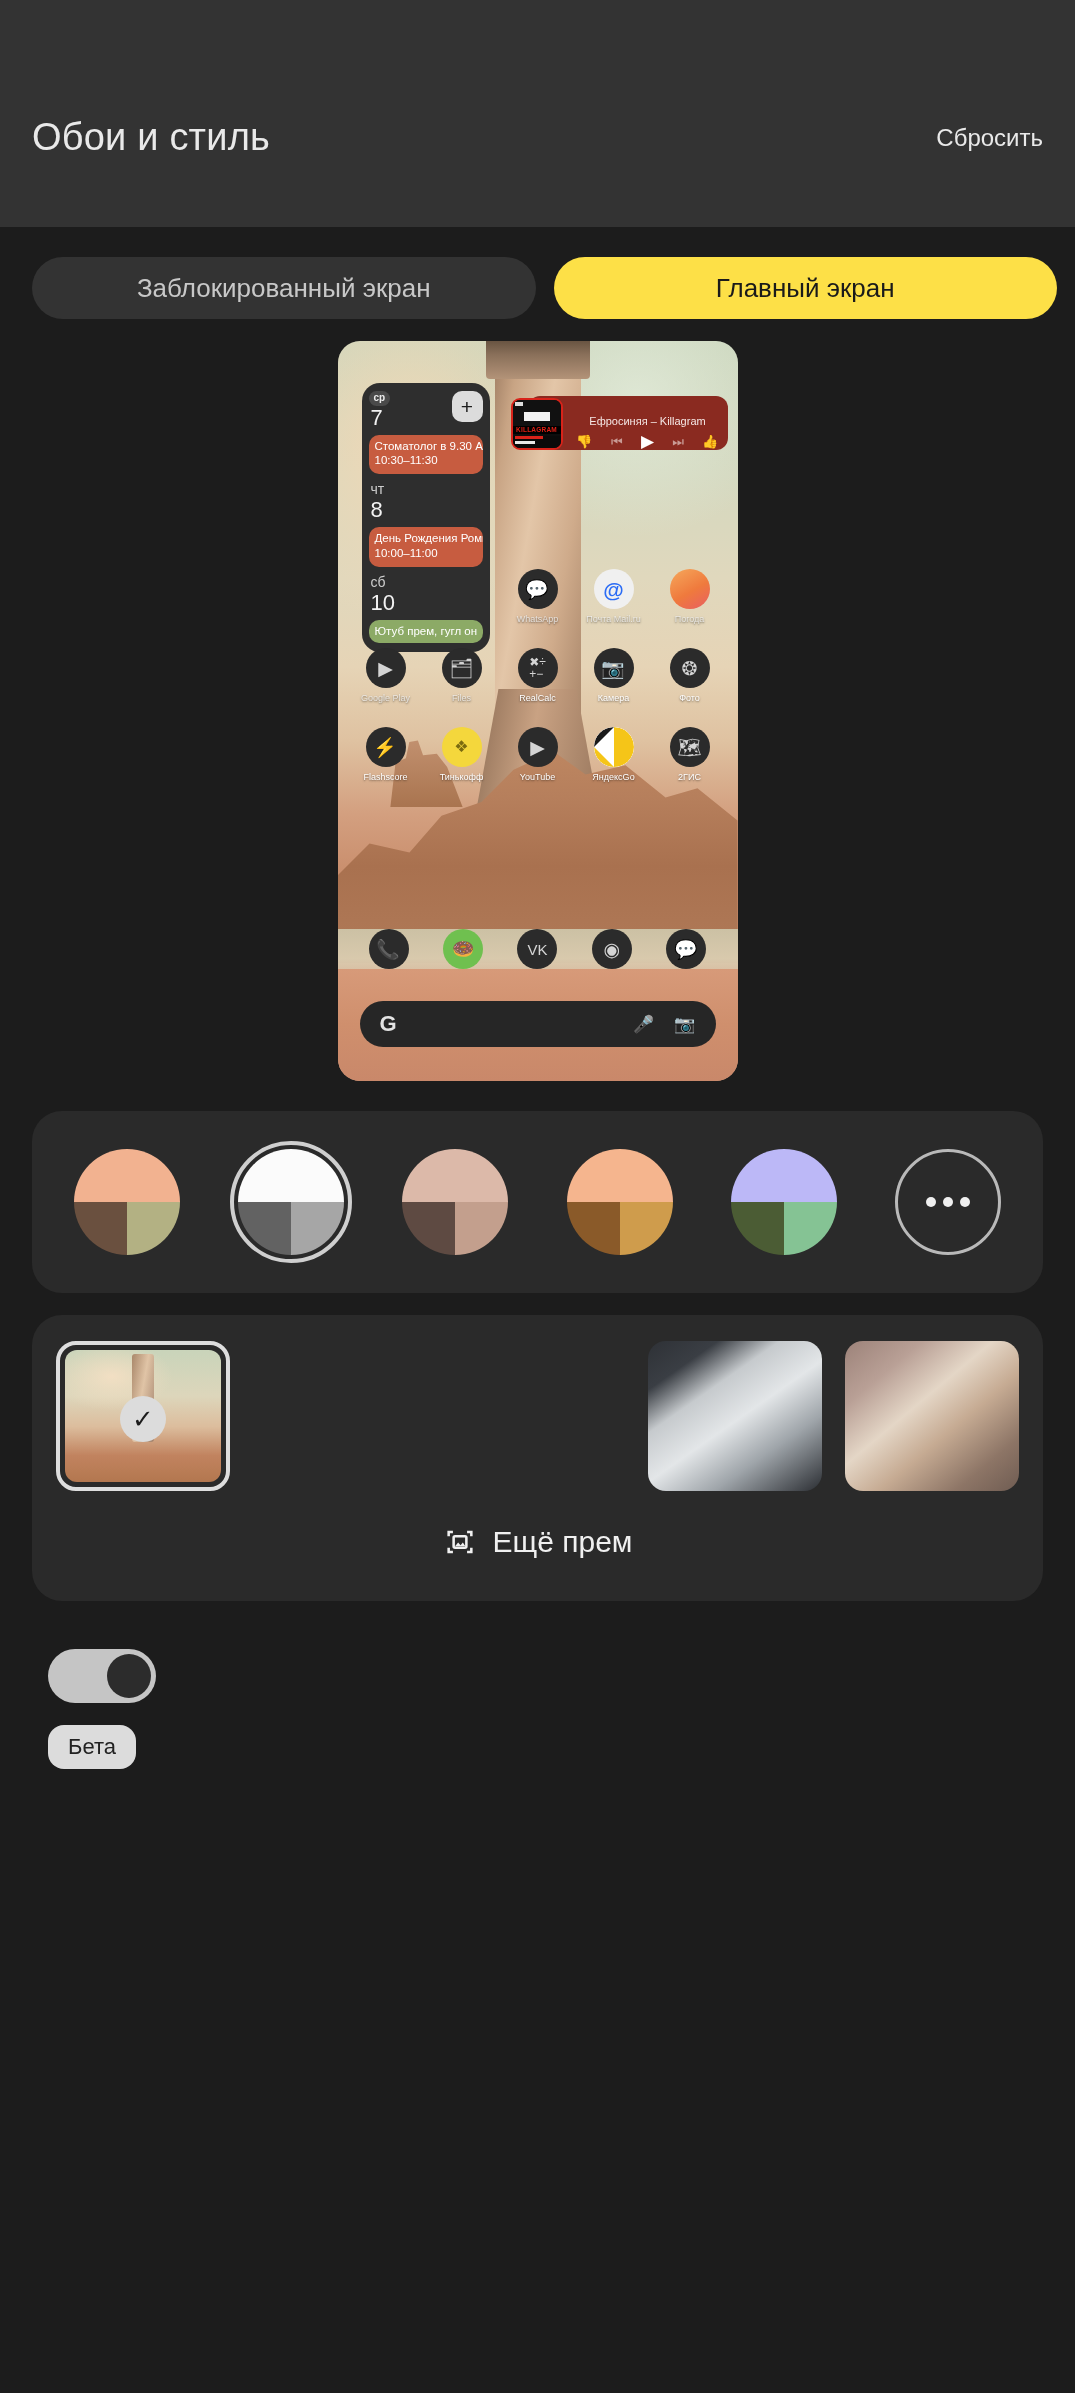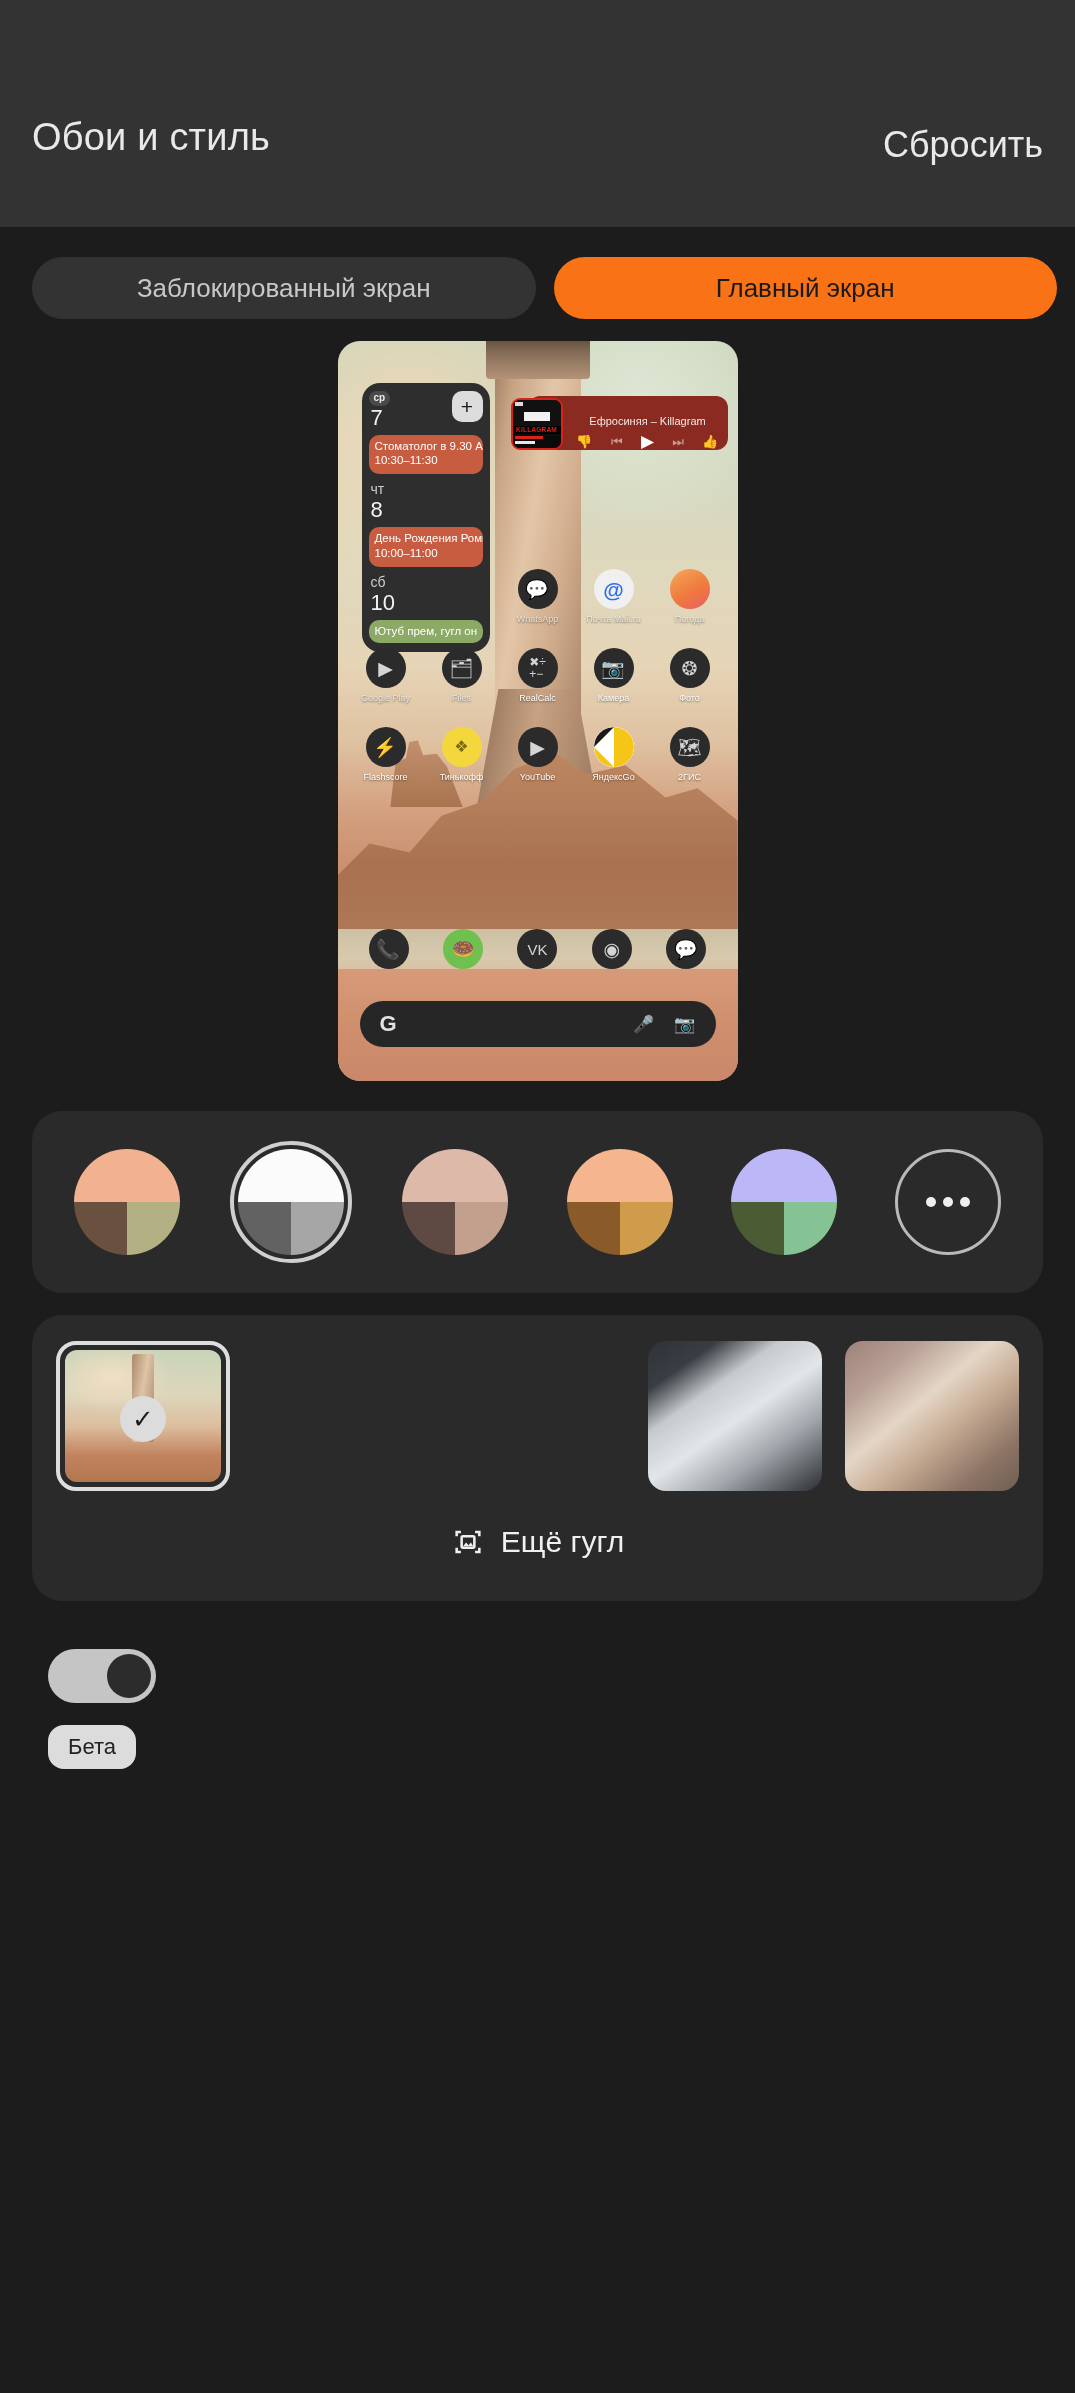--- a/index.html
+++ b/index.html
@@ -15,37 +15,37 @@
 
   .appbar {
     height: 155px;
     background: #333333;
     display: flex;
     align-items: flex-start;
     justify-content: space-between;
     padding: 44px 32px 0 32px;
   }
   .appbar-title { font-size: 38px; color: #e9e9e9; font-weight: 400; letter-spacing: 0.2px; }
-  .appbar-action { font-size: 36px; color: #e9e9e9; font-weight: 400; padding-top: 8px; }
+  .appbar-action { font-size: 24px; color: #e9e9e9; font-weight: 400; padding-top: 8px; }
 
   
   .tabs-wrap {
     padding: 30px 18px 0 32px;
     display: flex;
     gap: 18px;
   }
   .tab {
     flex: 1;
     height: 62px;
     border-radius: 34px;
     display: flex; align-items: center; justify-content: center;
     font-size: 26px;
   }
   .tab.inactive { background: #333333; color: #c8c8c8; }
-  .tab.active { background: #f97316; color: #1a1a1a; }
+  .tab.active { background: #fde047; color: #1a1a1a; }
 
   
   .preview-area {
     margin-top: 22px;
     display: flex; justify-content: center;
   }
   .phone {
     position: relative;
     width: 400px; height: 740px;
     border-radius: 22px;
@@ -527,21 +527,21 @@
   </div>
 
   <div class="more-wall">
     <span class="mw-icon">
       <svg width="34" height="34" viewBox="0 0 24 24" fill="none" stroke="#f0f0f0" stroke-width="1.8">
         <path d="M4 8V5h3M20 8V5h-3M4 16v3h3M20 16v3h-3"></path>
         <rect x="7.5" y="8" width="9" height="8" rx="1"></rect>
         <path d="M8.5 15l2.2-2.6 1.7 1.9 1.6-2 1.8 2.7z" fill="#f0f0f0" stroke="none"></path>
       </svg>
     </span>
-    <span class="mw-label">Ещё гугл</span>
+    <span class="mw-label">Ещё прем</span>
   </div>
 </div>
 
 <div class="toggle-sec">
   <div class="toggle-row">
     <div class="switch"></div>
   </div>
   <div class="beta">Бета</div>
 </div>
 

